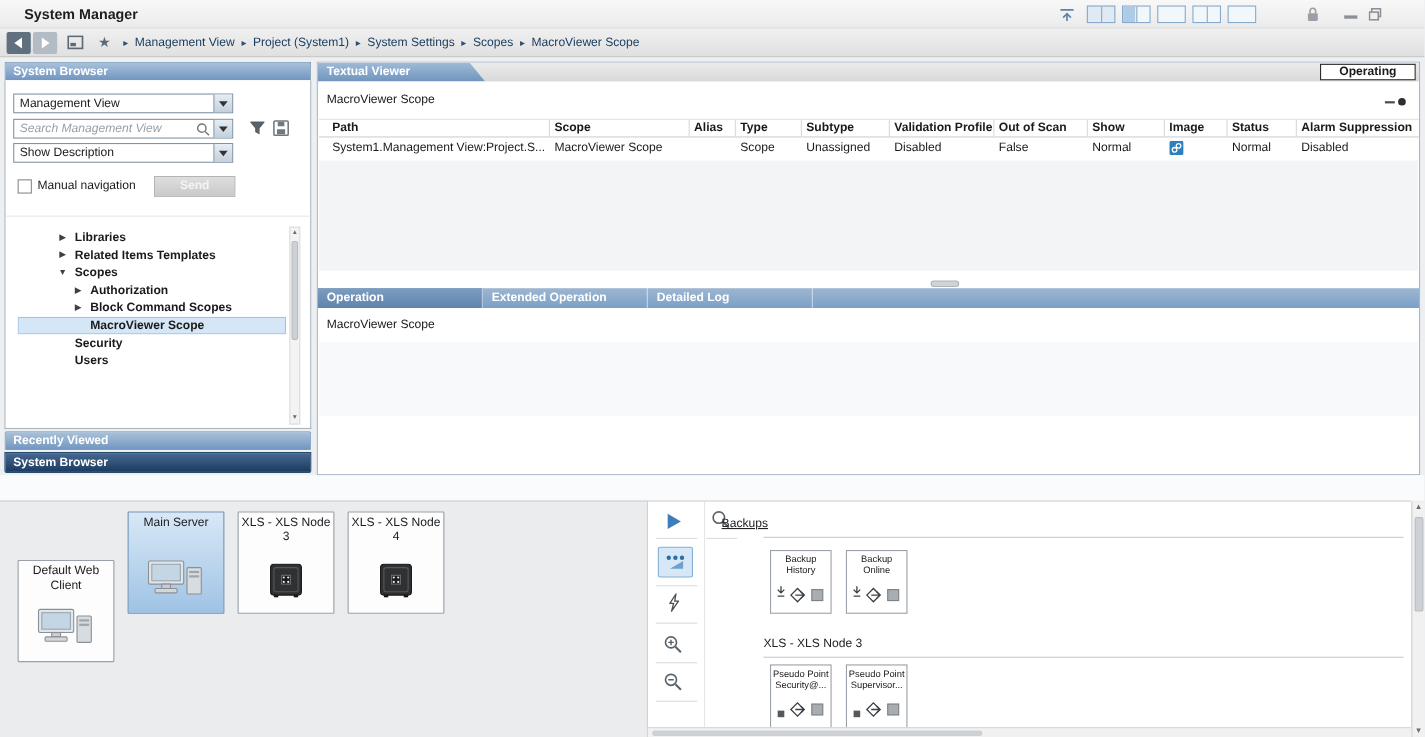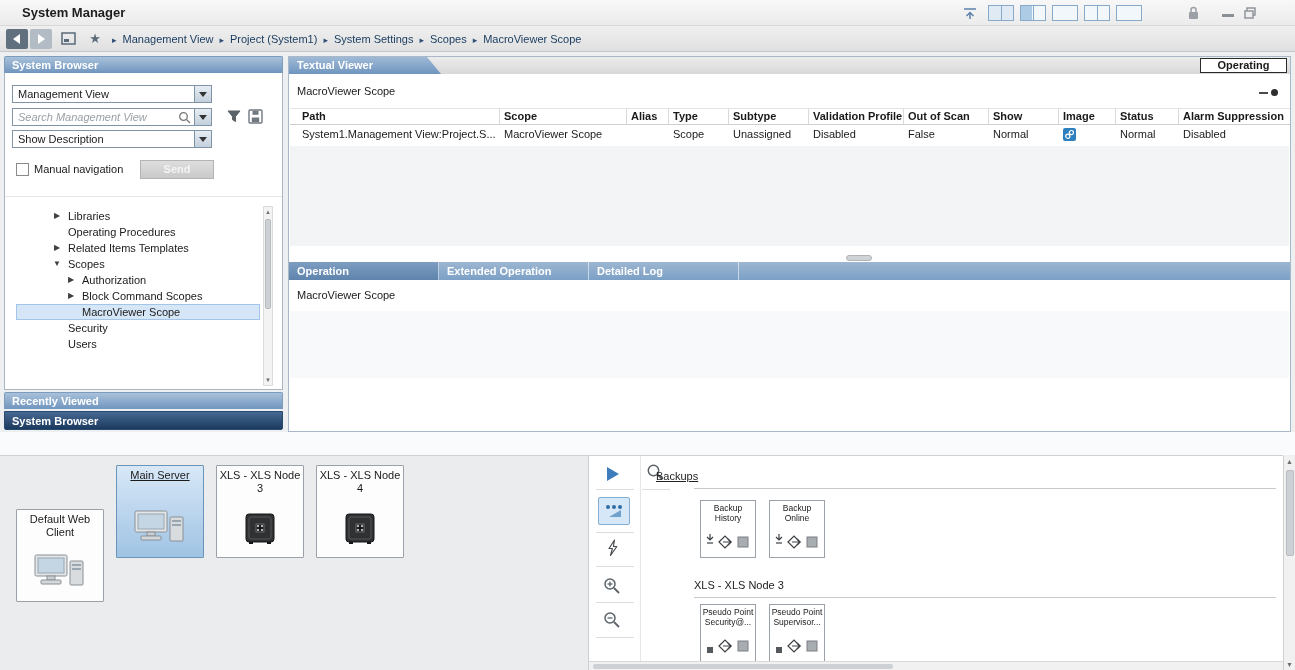--- a/index.html
+++ b/index.html
@@ -52,21 +52,21 @@
   .search-wrap input { flex:1; border:none; outline:none; font:italic 11px "Liberation Sans","DejaVu Sans",sans-serif;
     color:#555; padding-left:5px; min-width:0; background:transparent; }
   .search-wrap input::placeholder { color:#9aa0a6; font-style:italic; }
   .mag-slot { width:16px; position:relative; }
   .check { left:16px; top:163px; width:13px; height:13px; border:1px solid #8a8a8a; background:#fff; }
   .send-btn { left:140px; top:160px; width:74px; height:19px; background:linear-gradient(180deg,#dedede,#c9c9c9);
     border:1px solid #b4b4b4; color:#f4f4f4; font-weight:bold; text-align:center; line-height:17px; }
   .body-divider { left:5px; top:196px; width:277px; height:1px; background:#e6e6e6; }
 
   .tree { left:4px; top:208px; width:279px; }
-  .trow { position:relative; height:16px; line-height:16px; margin-left:12px; width:244px; }
+  .trow { position:relative; height:16px; line-height:16px; margin-left:12px; width:244px;font-weight:bold; }
   .trow.sel { background:#d5e6f7; box-shadow:inset 0 0 0 1px #a3c6e8; }
   .exp { position:absolute; top:0; width:10px; text-align:center; font-size:8px; color:#404040; }
   .exp.c::before { content:"▶"; }
   .exp.e::before { content:"▼"; }
   .lvl1 .exp { left:36px; }  .lvl1 .tlabel { position:absolute; left:52px; white-space:nowrap; }
   .lvl2 .exp { left:50px; }  .lvl2 .tlabel { position:absolute; left:66px; white-space:nowrap; }
 
   .vscroll-sm { left:263px; top:206px; width:10px; height:180px; background:#f3f3f3; border:1px solid #dcdcdc; }
   .sb-arrow { position:absolute; left:0; width:8px; text-align:center; font-size:6px; color:#6e6e6e; }
   .vthumb-sm { position:absolute; left:1px; top:12px; width:6px; height:90px; background:#cdd1d5; border:1px solid #b8bcc0; border-radius:2px; }
@@ -107,21 +107,21 @@
   .op-label { left:297px; top:289px; white-space:nowrap; }
   .op-faint { left:290px; top:311px; width:999px; height:67px; background:#f8f9fa; }
 
   
   .gap-strip { left:0; top:432px; width:1295px; height:23px; background:#fafbfc; }
   .bottom-left { left:0; top:455px; width:588px; height:215px; background:#eaeced; border-top:1px solid #d0d0d0; }
   .bottom-right { left:588px; top:455px; width:695px; height:215px; background:#fff;
     border-top:1px solid #d0d0d0; border-left:1px solid #cfcfcf; }
 
   .mcard { top:465px; width:88px; height:93px; background:#fdfdfd; border:1px solid #9aa1a8; border-radius:1px; text-align:center; }
-  .mcard.sel { background:linear-gradient(180deg,#d8e8f7,#9fc3e4); border-color:#6b94bb;text-decoration:underline; }
+  .mcard.sel { background:linear-gradient(180deg,#d8e8f7,#9fc3e4); border-color:#6b94bb; }
   .mcard .mlabel { padding:3px 2px 0 2px; line-height:13px; }
   .mcard .micon { position:absolute; left:0; right:0; bottom:8px; }
 
   .tool-sep { height:1px; background:#dcdcdc; }
   .tool-vdiv { left:640px; top:456px; width:1px; height:205px; background:#e6e6e6; }
   .play-tri { left:607px; top:467px; width:0; height:0;
     border-top:7px solid transparent; border-bottom:7px solid transparent; border-left:12px solid #3e7dbb; }
   .dots-btn { left:598px; top:497px; width:32px; height:28px; background:#d6e8f7; border:1px solid #85aed3; border-radius:2px; text-align:center; padding-top:5px; }
 
   .group-title { white-space:nowrap; color:#222; }
@@ -232,23 +232,20 @@
 
 <span class="abs check"></span>
 <span class="abs" style="left:34px;top:163px;">Manual navigation</span>
 <span class="abs send-btn">Send</span>
 <div class="abs body-divider"></div>
 
 <div class="abs tree">
   <div class="trow lvl1">
     <span class="exp c"></span>
     <span class="tlabel">Libraries</span>
-  </div>
-  <div class="trow lvl1">
-    <span class="tlabel">Operating Procedures</span>
   </div>
   <div class="trow lvl1">
     <span class="exp c"></span>
     <span class="tlabel">Related Items Templates</span>
   </div>
   <div class="trow lvl1">
     <span class="exp e"></span>
     <span class="tlabel">Scopes</span>
   </div>
   <div class="trow lvl2">

